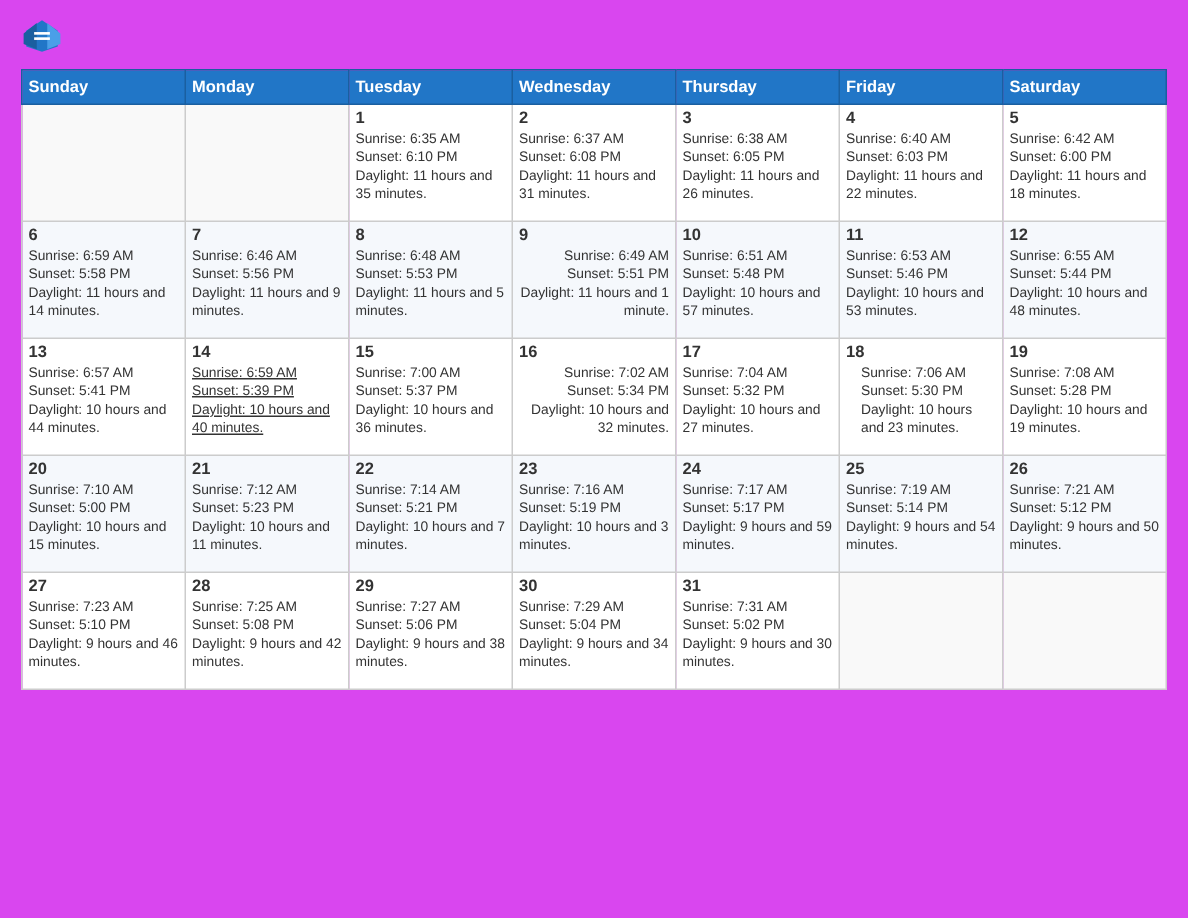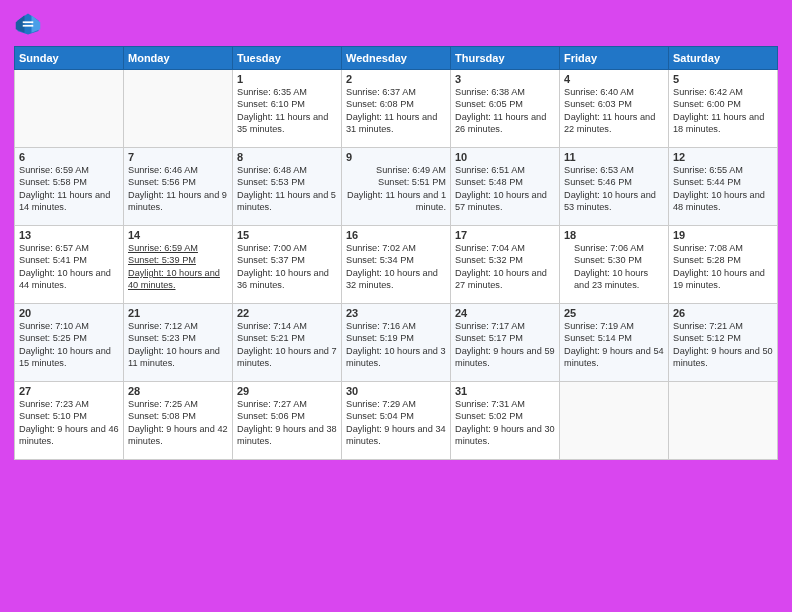--- a/index.html
+++ b/index.html
@@ -220,21 +220,21 @@
 Daylight: 10 hours and 40 minutes.</div>
           </td>
           <td>
             <span class="day-num">15</span>
             <div class="day-info" style="white-space: pre-line;">Sunrise: 7:00 AM
 Sunset: 5:37 PM
 Daylight: 10 hours and 36 minutes.</div>
           </td>
           <td>
             <span class="day-num">16</span>
-            <div class="day-info" style="white-space: pre-line;">Sunrise: 7:02 AM
+            <div class="day-info" style="white-space: pre-line; text-align: right;">Sunrise: 7:02 AM
 Sunset: 5:34 PM
 Daylight: 10 hours and 32 minutes.</div>
           </td>
           <td>
             <span class="day-num">17</span>
             <div class="day-info" style="white-space: pre-line;">Sunrise: 7:04 AM
 Sunset: 5:32 PM
 Daylight: 10 hours and 27 minutes.</div>
           </td>
           <td>
@@ -247,21 +247,21 @@
             <span class="day-num">19</span>
             <div class="day-info" style="white-space: pre-line;">Sunrise: 7:08 AM
 Sunset: 5:28 PM
 Daylight: 10 hours and 19 minutes.</div>
           </td>
         </tr>
         <tr>
           <td>
             <span class="day-num">20</span>
             <div class="day-info" style="white-space: pre-line;">Sunrise: 7:10 AM
-Sunset: 5:25 PM
+Sunset: 5:00 PM
 Daylight: 10 hours and 15 minutes.</div>
           </td>
           <td>
             <span class="day-num">21</span>
             <div class="day-info" style="white-space: pre-line;">Sunrise: 7:12 AM
 Sunset: 5:23 PM
 Daylight: 10 hours and 11 minutes.</div>
           </td>
           <td>
             <span class="day-num">22</span>

